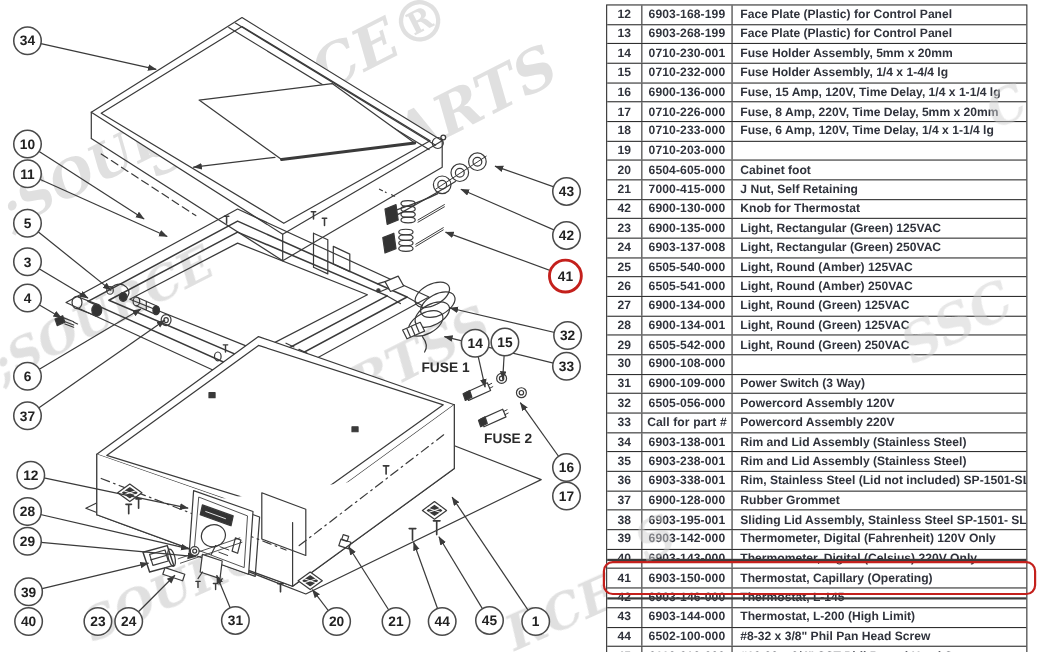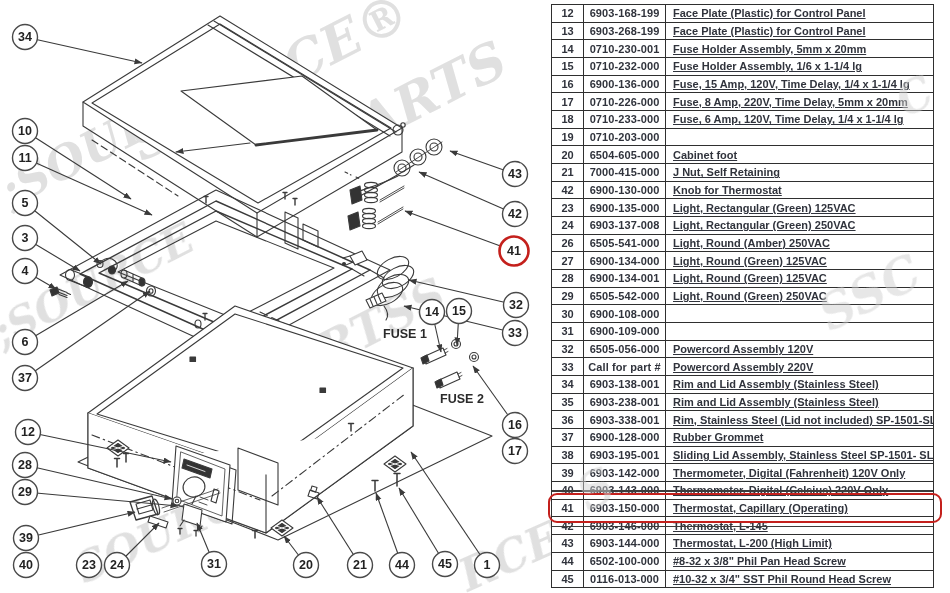--- a/index.html
+++ b/index.html
@@ -10,21 +10,21 @@
   #overlay-svg{z-index:3;pointer-events:none;}
   .parts-table{position:absolute;left:551px;top:4px;width:381px;z-index:2;
     border:1.6px solid #2f2f2f;background:#fff;
     font-family:"Liberation Sans",sans-serif;font-size:11px;font-weight:700;color:#30333c;}
   .t-row{position:relative;display:grid;grid-template-columns:32px 82px 1fr;height:16.68px;
     border-top:1px solid #2f2f2f;}
   .t-row:first-child{border-top:none;}
   .c-item,.c-part{display:flex;align-items:center;justify-content:center;height:100%;
     border-right:1px solid #2f2f2f;}
   .c-part{letter-spacing:.1px;}
-  .c-desc{display:flex;align-items:center;height:100%;padding-left:7px;white-space:nowrap;overflow:hidden;text-decoration:underline;}
+  .c-desc{display:flex;align-items:center;height:100%;padding-left:7px;white-space:nowrap;overflow:hidden;}
   .strike::after{content:"";position:absolute;left:0;right:0;top:50%;height:1.6px;
     background:#3c3c3c;z-index:4;}
   .red-box{position:absolute;left:-4px;right:-9px;top:-7px;bottom:-7px;
     border:2.6px solid #c4201c;border-radius:9px;pointer-events:none;z-index:6;}
   .wm{font-family:"DejaVu Serif",serif;font-style:italic;font-weight:700;}
   .fuse-label{font-family:"Liberation Sans",sans-serif;font-size:12.5px;font-weight:700;fill:#2b2b2b;}
   .callout-num{font-family:"Liberation Sans",sans-serif;font-size:12.5px;font-weight:600;fill:#222;
     text-anchor:middle;}
 </style>
 </head>
@@ -410,21 +410,21 @@
         <div class="c-desc">Face Plate (Plastic) for Control Panel</div>
       </div>
       <div class="t-row">
         <div class="c-item">14</div>
         <div class="c-part">0710-230-001</div>
         <div class="c-desc">Fuse Holder Assembly, 5mm x 20mm</div>
       </div>
       <div class="t-row">
         <div class="c-item">15</div>
         <div class="c-part">0710-232-000</div>
-        <div class="c-desc">Fuse Holder Assembly, 1/6 x 1-1/4 lg</div>
+        <div class="c-desc">Fuse Holder Assembly, 1/4 x 1-4/4 lg</div>
       </div>
       <div class="t-row">
         <div class="c-item">16</div>
         <div class="c-part">6900-136-000</div>
         <div class="c-desc">Fuse, 15 Amp, 120V, Time Delay, 1/4 x 1-1/4 lg</div>
       </div>
       <div class="t-row">
         <div class="c-item">17</div>
         <div class="c-part">0710-226-000</div>
         <div class="c-desc">Fuse, 8 Amp, 220V, Time Delay, 5mm x 20mm</div>
@@ -457,20 +457,25 @@
         <div class="c-item">23</div>
         <div class="c-part">6900-135-000</div>
         <div class="c-desc">Light, Rectangular (Green)  125VAC</div>
       </div>
       <div class="t-row">
         <div class="c-item">24</div>
         <div class="c-part">6903-137-008</div>
         <div class="c-desc">Light, Rectangular (Green)  250VAC</div>
       </div>
       <div class="t-row">
+        <div class="c-item">25</div>
+        <div class="c-part">6505-540-000</div>
+        <div class="c-desc">Light, Round (Amber)  125VAC</div>
+      </div>
+      <div class="t-row">
         <div class="c-item">26</div>
         <div class="c-part">6505-541-000</div>
         <div class="c-desc">Light, Round (Amber)  250VAC</div>
       </div>
       <div class="t-row">
         <div class="c-item">27</div>
         <div class="c-part">6900-134-000</div>
         <div class="c-desc">Light, Round (Green)  125VAC</div>
       </div>
       <div class="t-row">
@@ -483,20 +488,21 @@
         <div class="c-part">6505-542-000</div>
         <div class="c-desc">Light, Round (Green)  250VAC</div>
       </div>
       <div class="t-row">
         <div class="c-item">30</div>
         <div class="c-part">6900-108-000</div>
       </div>
       <div class="t-row">
         <div class="c-item">31</div>
         <div class="c-part">6900-109-000</div>
+        <div class="c-desc">Power Switch (3 Way)</div>
       </div>
       <div class="t-row">
         <div class="c-item">32</div>
         <div class="c-part">6505-056-000</div>
         <div class="c-desc">Powercord Assembly 120V</div>
       </div>
       <div class="t-row">
         <div class="c-item">33</div>
         <div class="c-part">Call for part #</div>
         <div class="c-desc">Powercord Assembly  220V</div>

